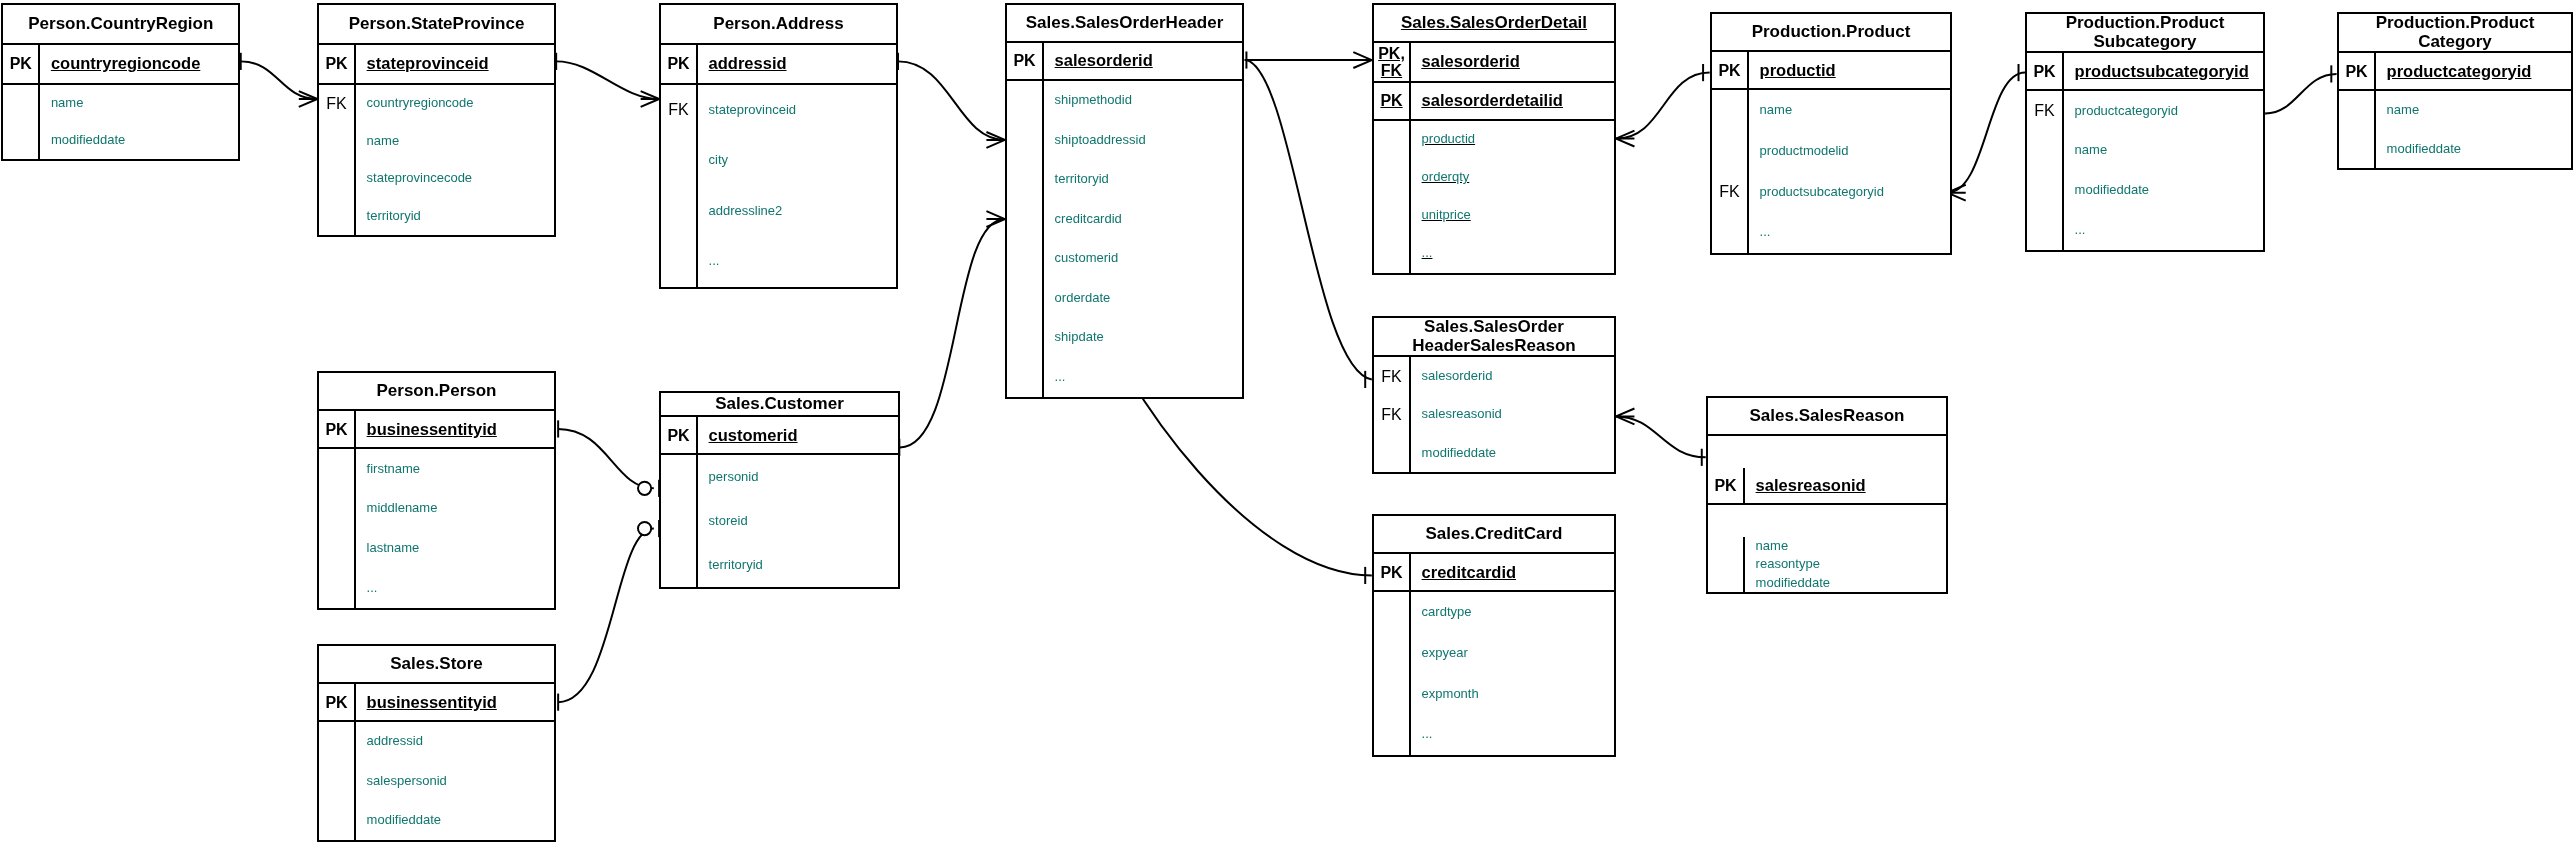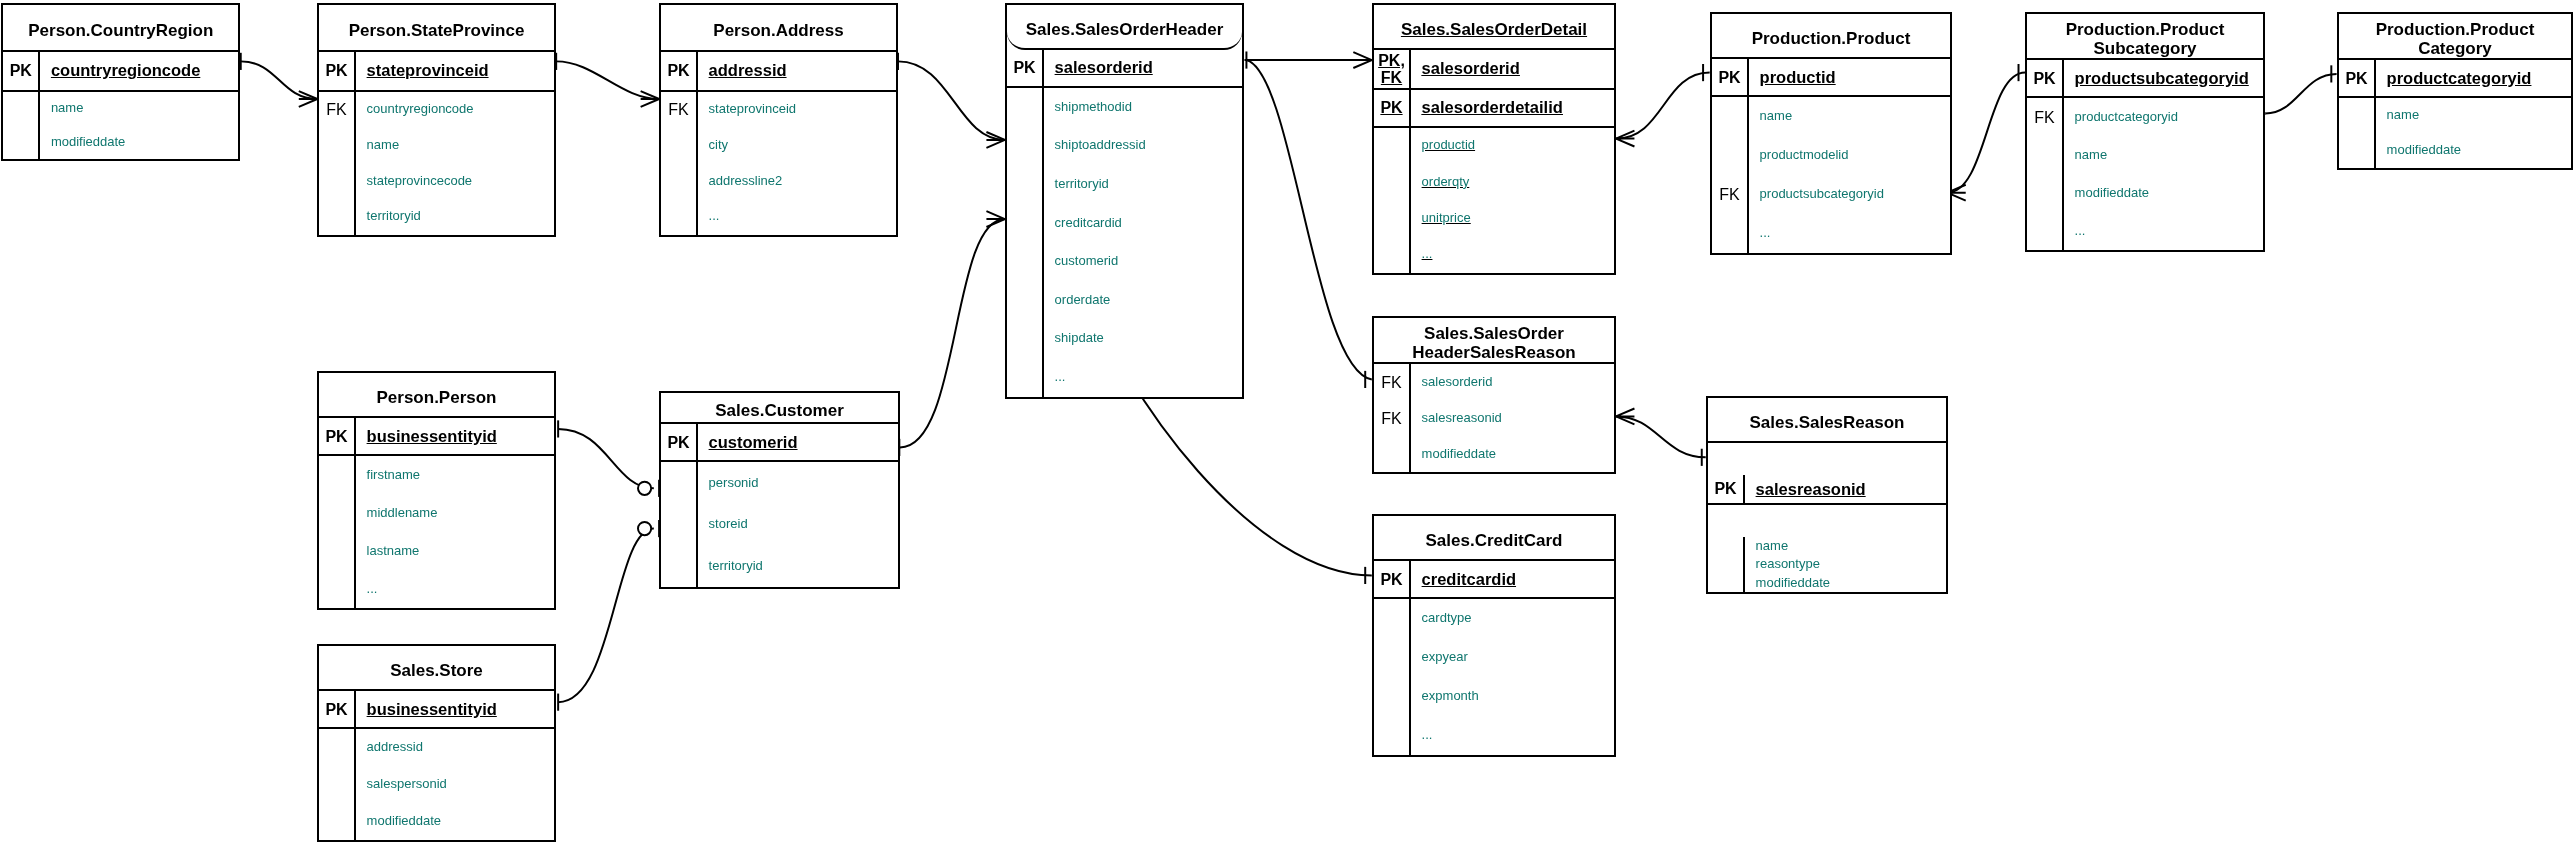--- a/index.html
+++ b/index.html
@@ -38,21 +38,20 @@
     font-weight: bold;
     font-size: 17px;
     line-height: 20px;
     color: #000000;
     text-align: center;
     display: flex;
     align-items: center;
     justify-content: center;
     padding: 10px 4px;
     white-space: pre-line;
-    margin-top: 7px;
   }
   .entity-section {
     box-sizing: border-box;
     display: flex;
     flex-direction: column;
   }
   .entity-section.divided {
     border-bottom: 2px solid #000000;
   }
   .attr-row {
@@ -255,21 +254,21 @@
       </div>
       <div class="body-namecol">
         <div class="namecell">countryregioncode</div>
         <div class="namecell">name</div>
         <div class="namecell">stateprovincecode</div>
         <div class="namecell">territoryid</div>
       </div>
     </div>
   </div>
 
-  <div class="entity" style="left:659px; top:2.6px; width:239px; height:234px;">
+  <div class="entity" style="left:659px; top:2.6px; width:239px; height:286px;">
     <div class="entity-title" style="height:40px;">Person.Address</div>
     <div class="entity-section divided" style="height:40px;">
       <div class="attr-row">
         <div class="attr-key pk">PK</div>
         <div class="attr-name key">addressid</div>
       </div>
     </div>
     <div class="body-grid">
       <div class="body-keycol">
         <div class="keycell">FK</div>
@@ -280,21 +279,21 @@
       <div class="body-namecol">
         <div class="namecell">stateprovinceid</div>
         <div class="namecell">city</div>
         <div class="namecell">addressline2</div>
         <div class="namecell">...</div>
       </div>
     </div>
   </div>
 
   <div class="entity" style="left:1005px; top:2.6px; width:239px; height:396px;">
-    <div class="entity-title" style="height:38px;border-radius:18px;">Sales.SalesOrderHeader</div>
+    <div class="entity-title" style="height:38px;">Sales.SalesOrderHeader</div>
     <div class="entity-section divided" style="height:38px;">
       <div class="attr-row">
         <div class="attr-key pk">PK</div>
         <div class="attr-name key">salesorderid</div>
       </div>
     </div>
     <div class="body-grid">
       <div class="body-keycol">
         <div class="keycell"></div>
         <div class="keycell"></div>

